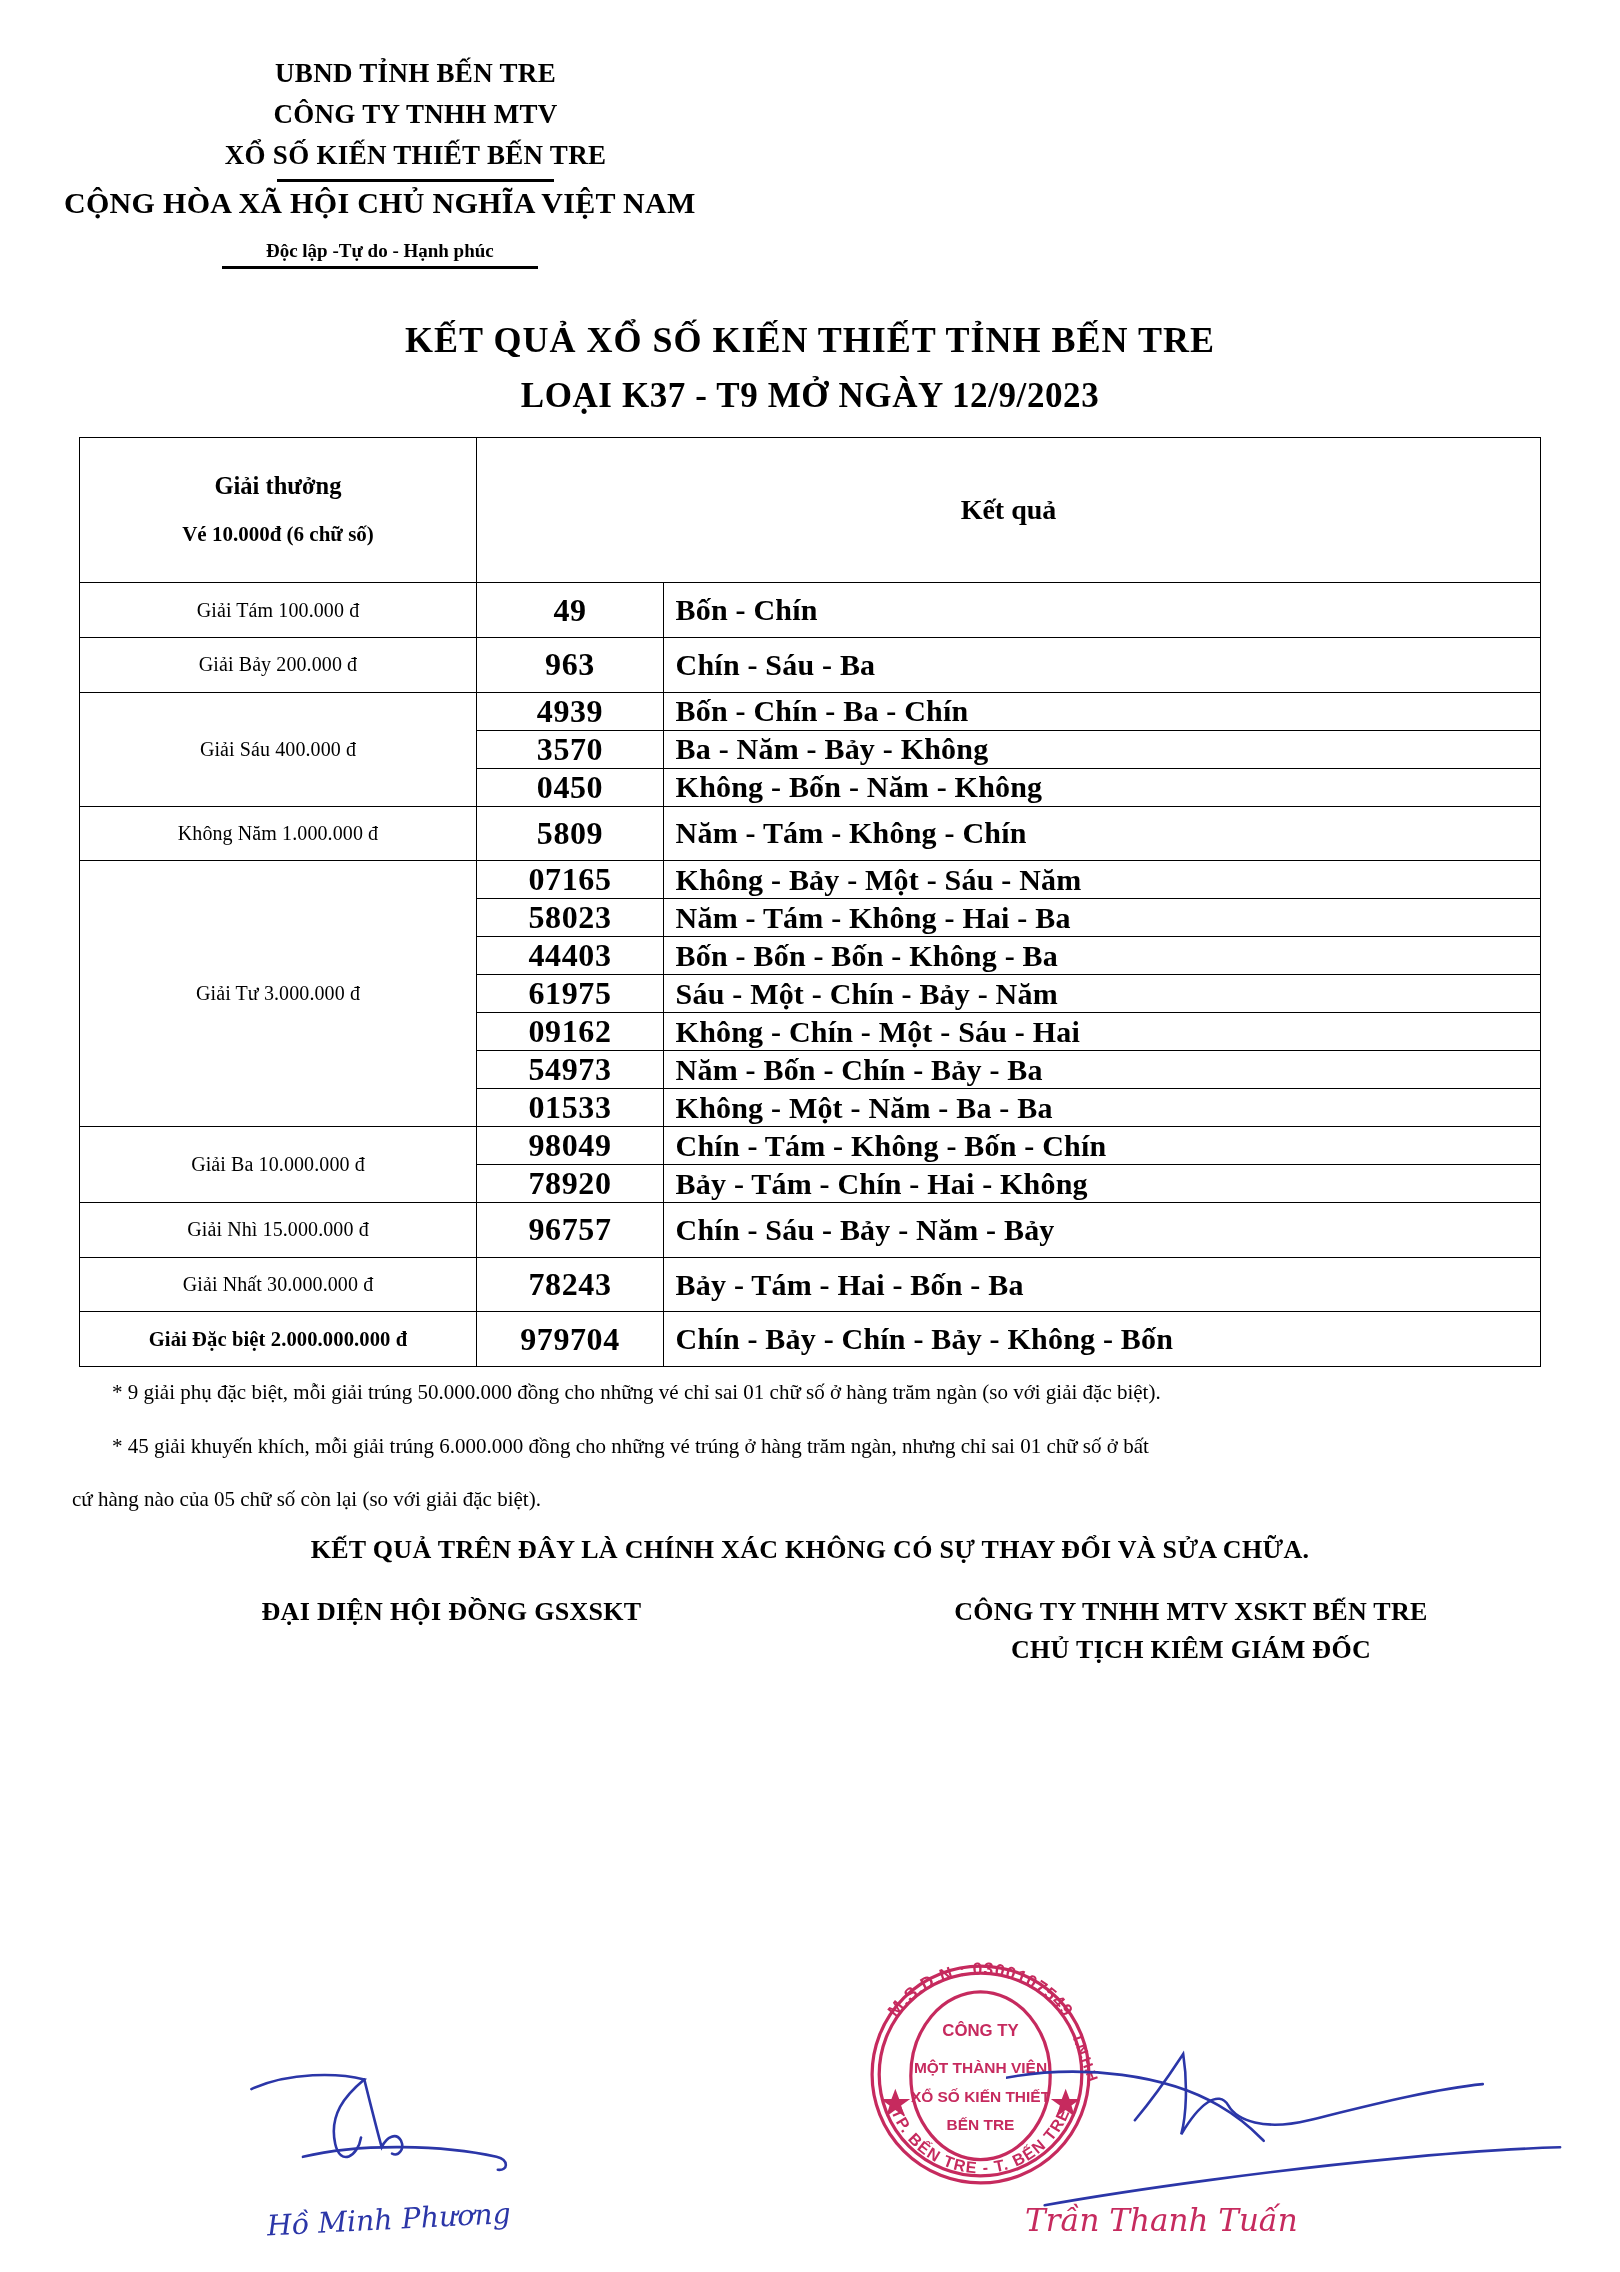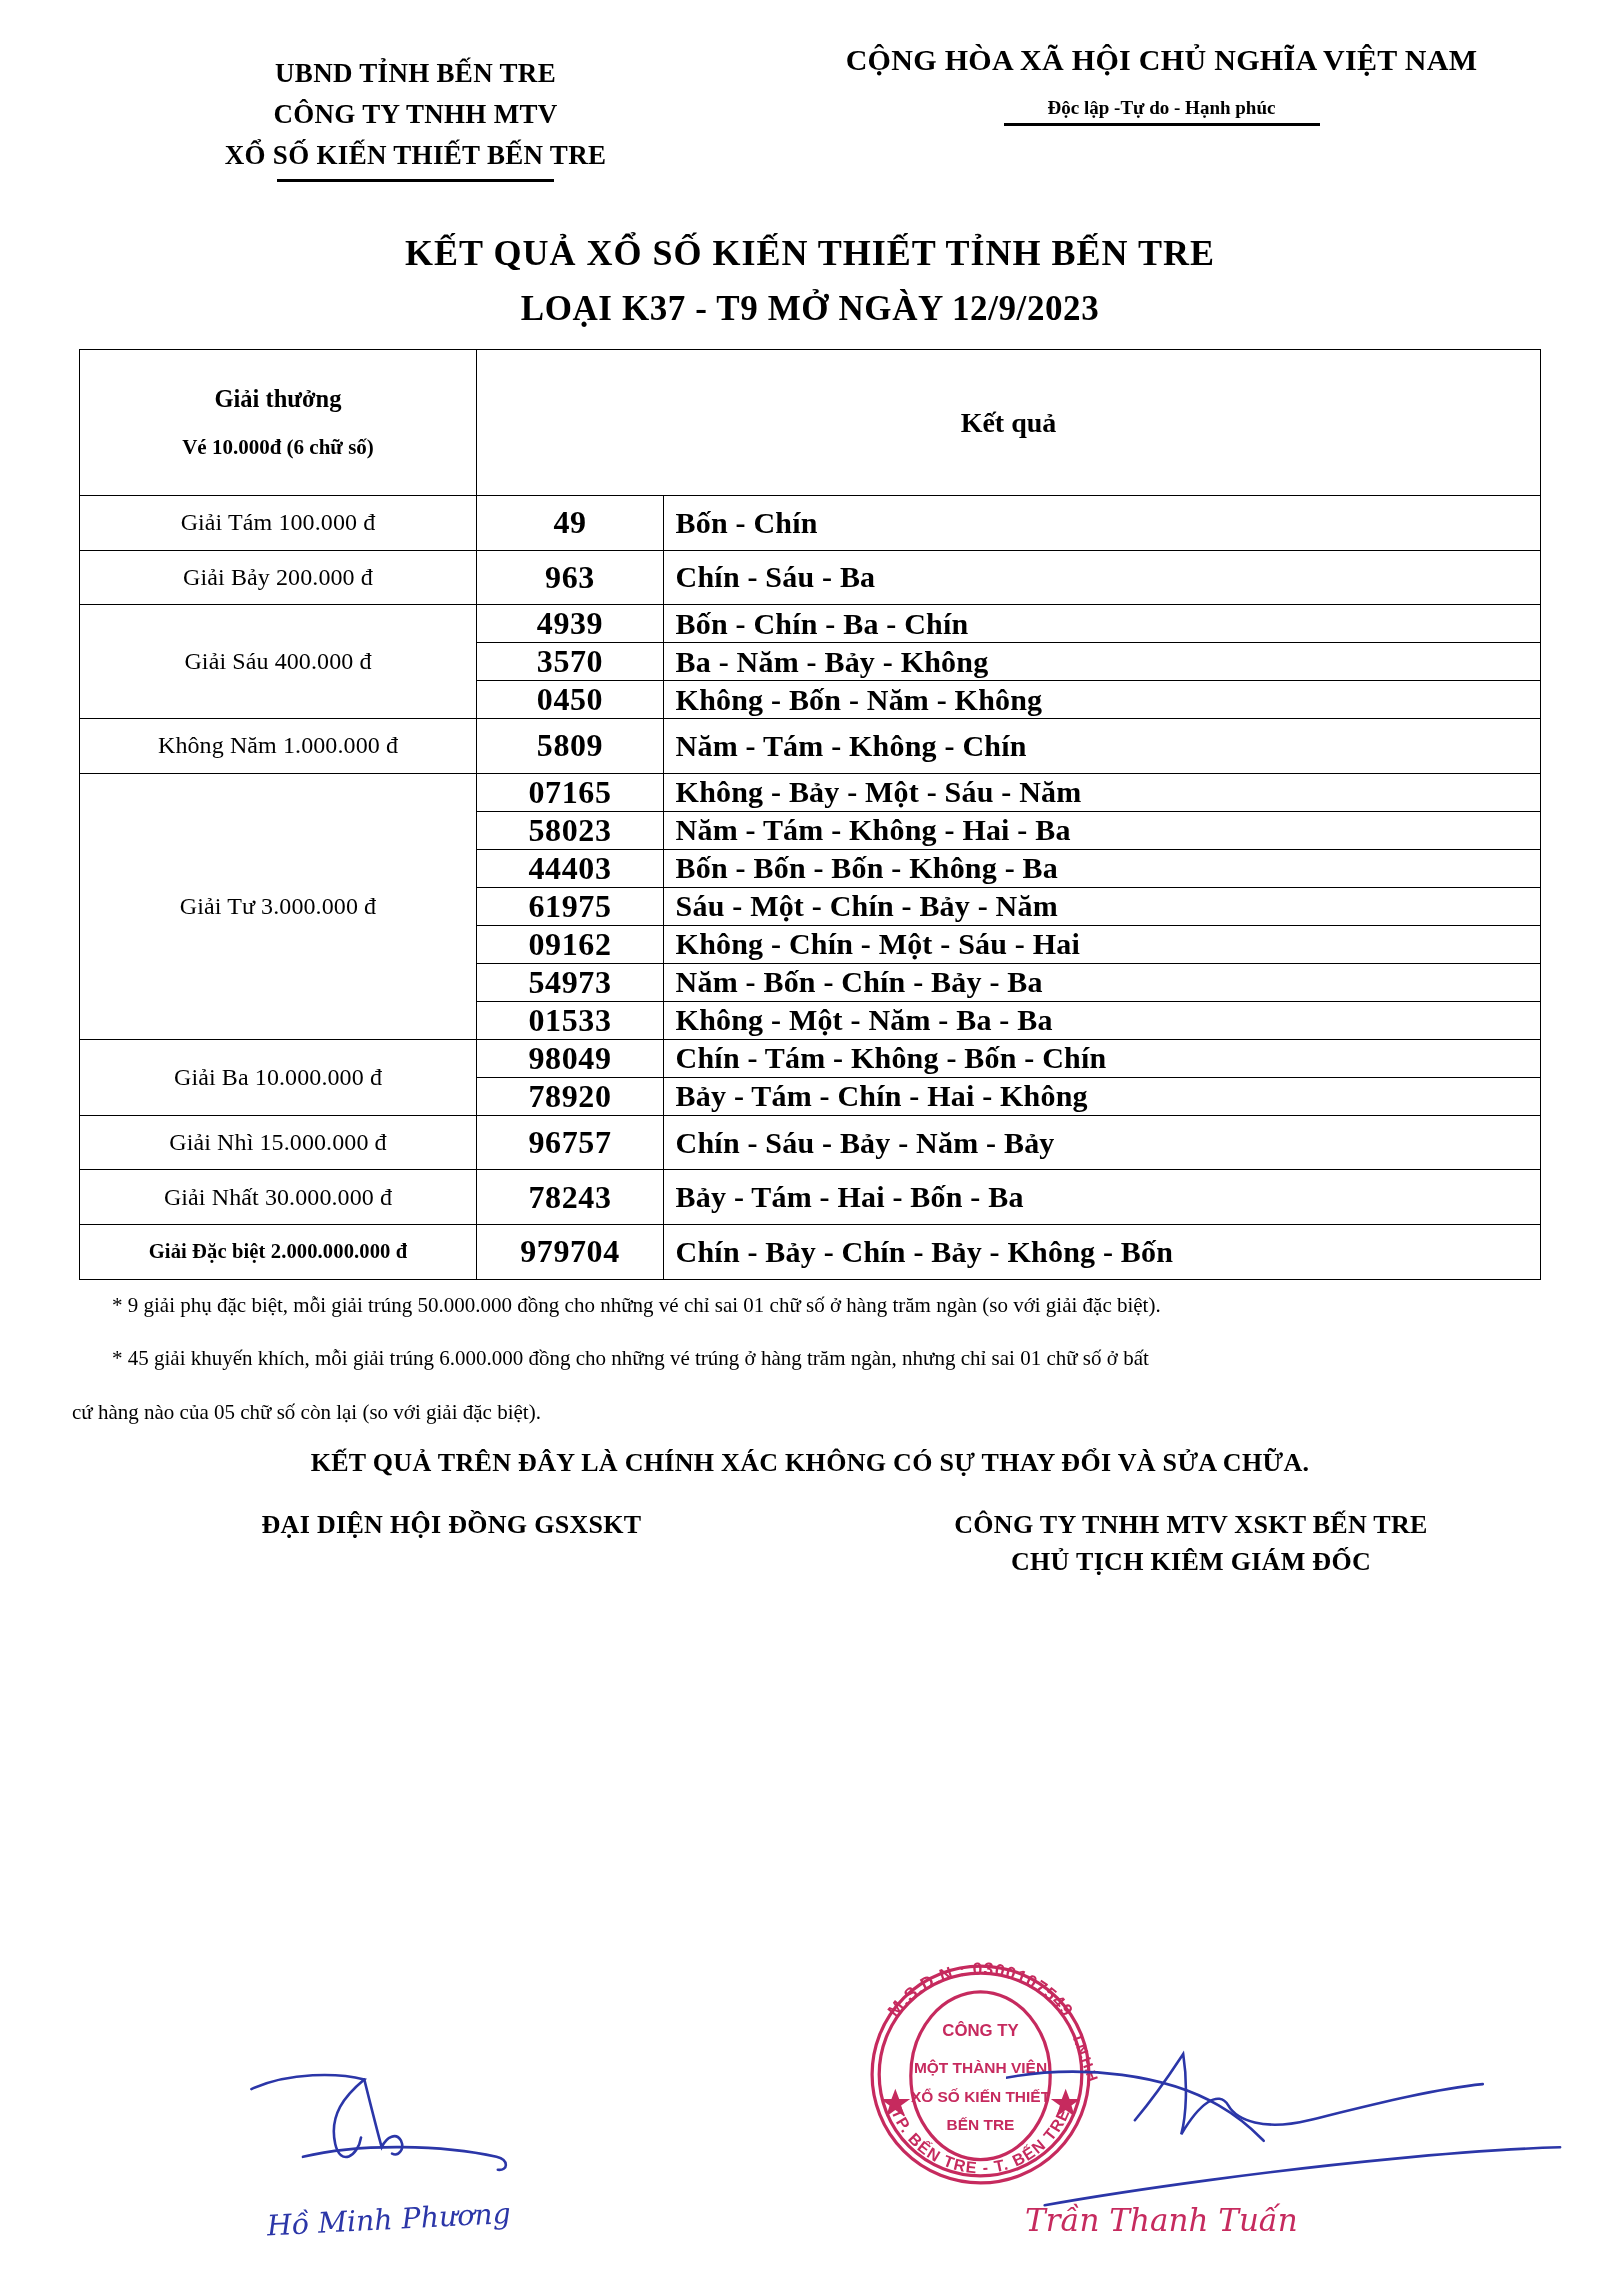--- a/index.html
+++ b/index.html
@@ -14,20 +14,21 @@
     color: #000000;
     position: relative;
     overflow: hidden;
   }
 
   
   .header {
     display: flex;
     padding: 39px 64px 0 64px;
     align-items: flex-start;
+    flex-direction: column;
   }
   .header-left {
     width: 703px;
     text-align: center;
     padding-top: 14px;
   }
   .header-right {
     flex: 1;
     text-align: center;
   }
@@ -111,21 +112,21 @@
     font-size: 21px;
   }
   .th-result {
     text-align: center;
     font-weight: bold;
     font-size: 28px;
   }
 
   .cell-prize {
     text-align: center;
-    font-size: 24px;
+    font-size: 20px;
     letter-spacing: 0.1px;
     padding: 0 3.9px !important;
     white-space: nowrap;
   }
   .cell-prize.special {
     font-weight: bold;
     font-size: 20.6px;
   }
   .cell-number {
     text-align: center;

